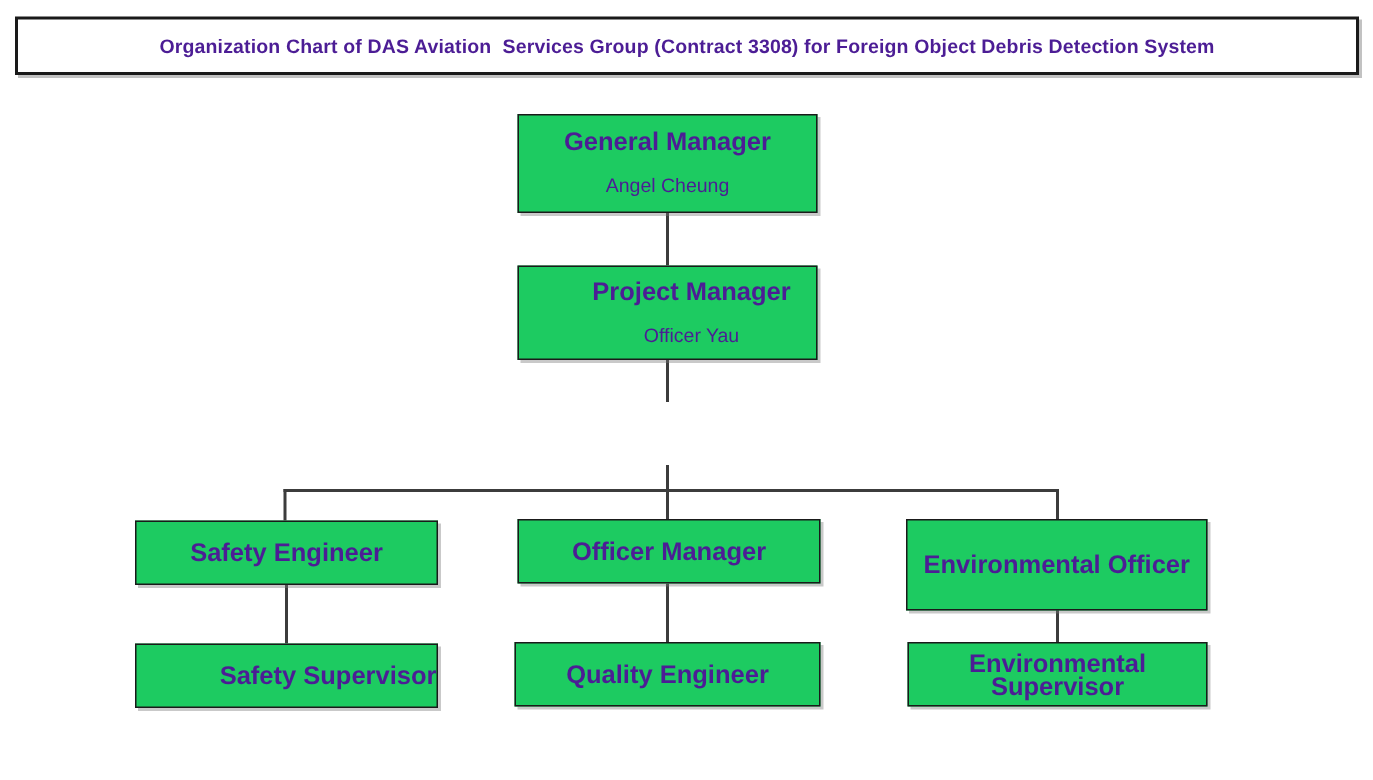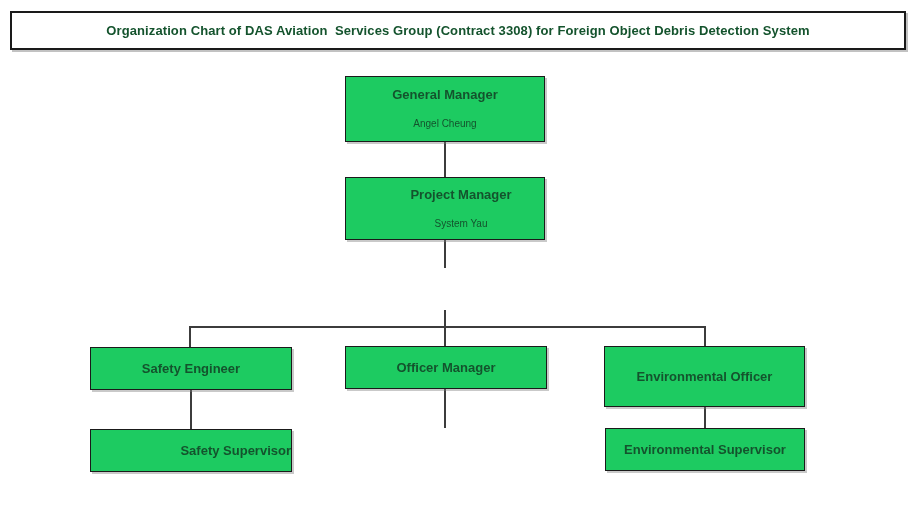--- a/index.html
+++ b/index.html
@@ -6,21 +6,21 @@
     margin: 0;
     padding: 0;
     background: #ffffff;
   }
   .canvas {
     position: relative;
     width: 915px;
     height: 520px;
     background: var(--background, #ffffff);
     font-family: "Liberation Sans", sans-serif;
-    color: #14532d;
+    color: #4c1d95;
     overflow: hidden;
   }
   .title-box {
     position: absolute;
     left: 10px;
     top: 11px;
     width: 892px;
     height: 35px;
     border: 2px solid var(--box-border, #1a1a1a);
     background: #ffffff;
@@ -42,27 +42,27 @@
     border: 1.5px solid var(--box-border, #1a1a1a);
     box-shadow: 2px 2px 0 rgba(120,120,120,0.40);
     display: flex;
     flex-direction: column;
     align-items: center;
     justify-content: center;
     box-sizing: border-box;
   }
   .node .role {
     font-weight: bold;
-    font-size: 13px;
+    font-size: 17px;
     line-height: 15px;
     text-align: center;
   }
   .node .person {
     font-weight: normal;
-    font-size: 10px;
+    font-size: 13px;
     line-height: 15px;
     margin-top: 14px;
     text-align: center;
   }
   
   .vline, .hline {
     position: absolute;
     background: var(--line, #3c3c3c);
   }
   .vline { width: 1.5px; }
@@ -111,38 +111,41 @@
   <div class="vline" id="e-qm-qe"></div>
   <div class="vline" id="e-eo-es"></div>
 
   <div class="node" id="n-gm">
     <div class="role">General Manager</div>
     <div class="person">Angel Cheung</div>
   </div>
 
   <div class="node" id="n-pm">
     <div class="role">Project Manager</div>
-    <div class="person">System Yau</div>
+    <div class="person">Officer Yau</div>
   </div>
 
 
   <div class="node" id="n-sm">
     <div class="role">Safety Engineer</div>
   </div>
 
   <div class="node" id="n-qm">
     <div class="role">Officer Manager</div>
   </div>
 
   <div class="node" id="n-eo">
     <div class="role">Environmental Officer</div>
   </div>
 
   <div class="node" id="n-ss">
     <div class="role">Safety Supervisor</div>
   </div>
 
+  <div class="node" id="n-qe">
+    <div class="role">Quality Engineer</div>
+  </div>
 
   <div class="node" id="n-es">
     <div class="role">Environmental Supervisor</div>
   </div>
 
 </div>
 
 </body></html>

